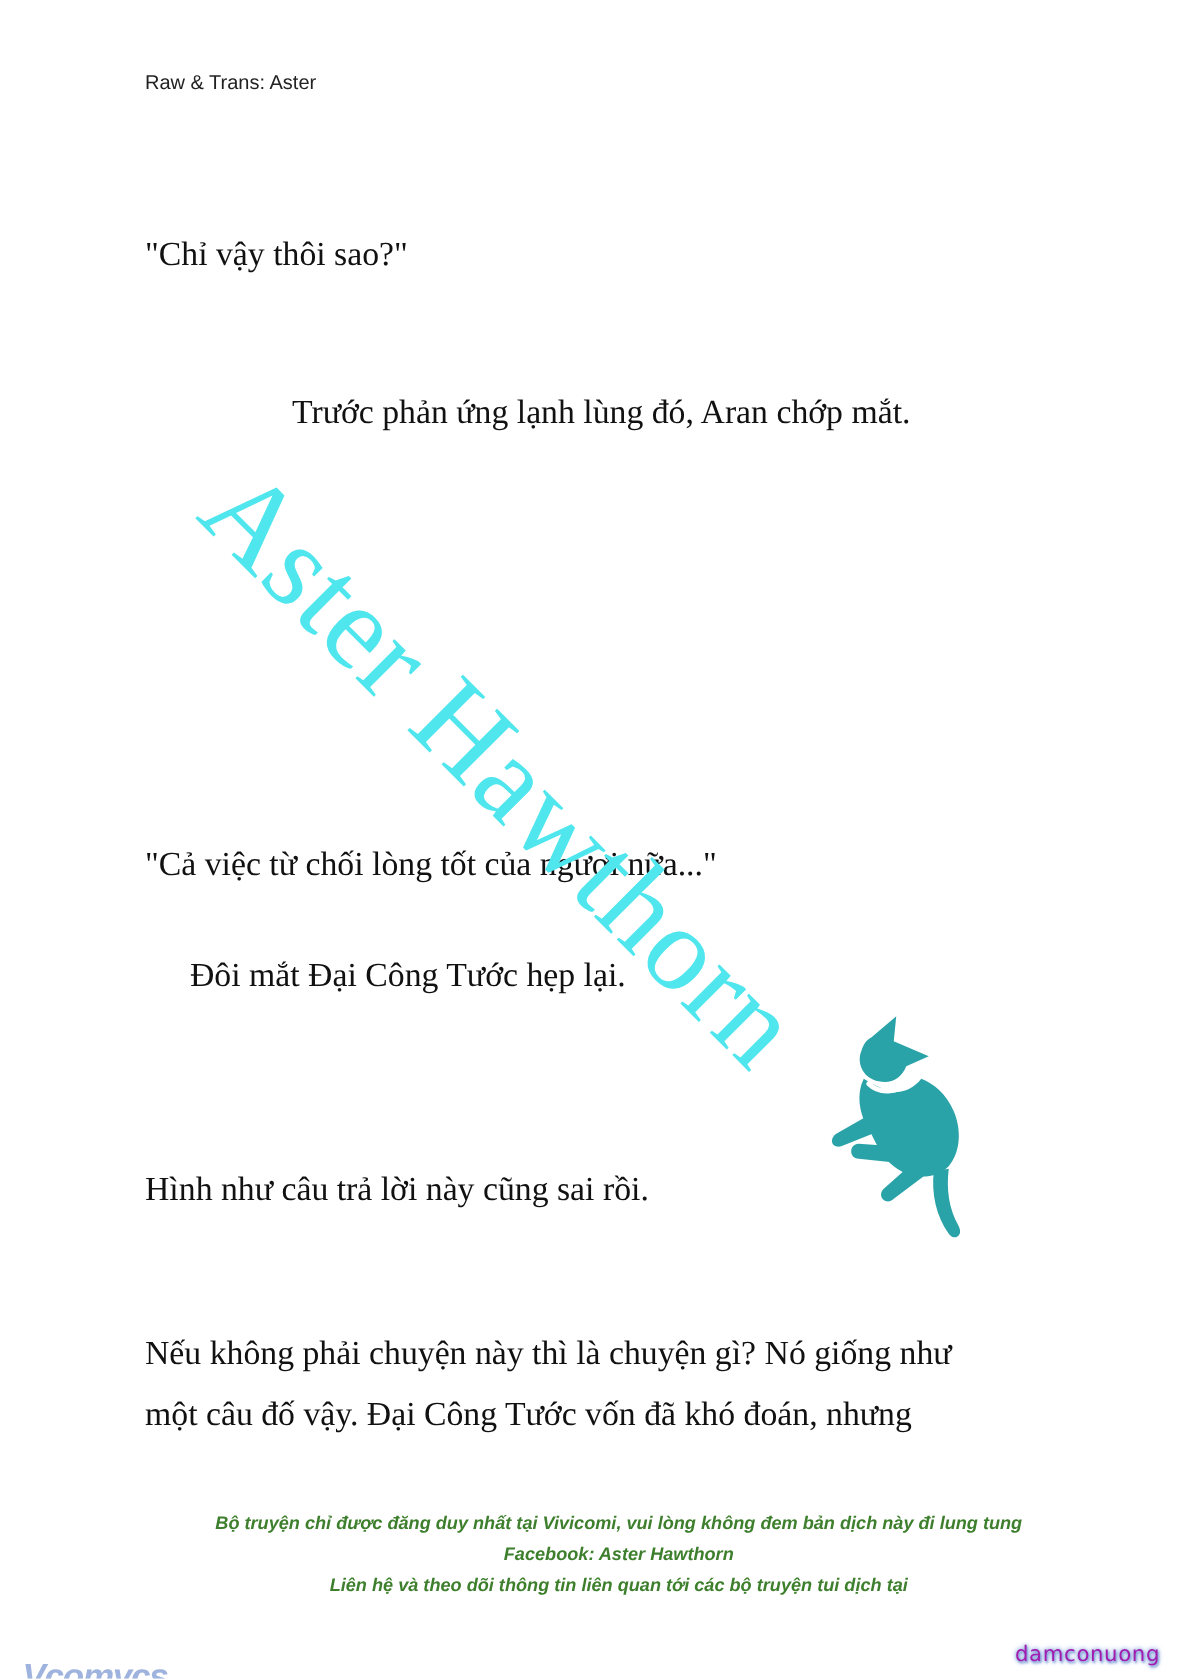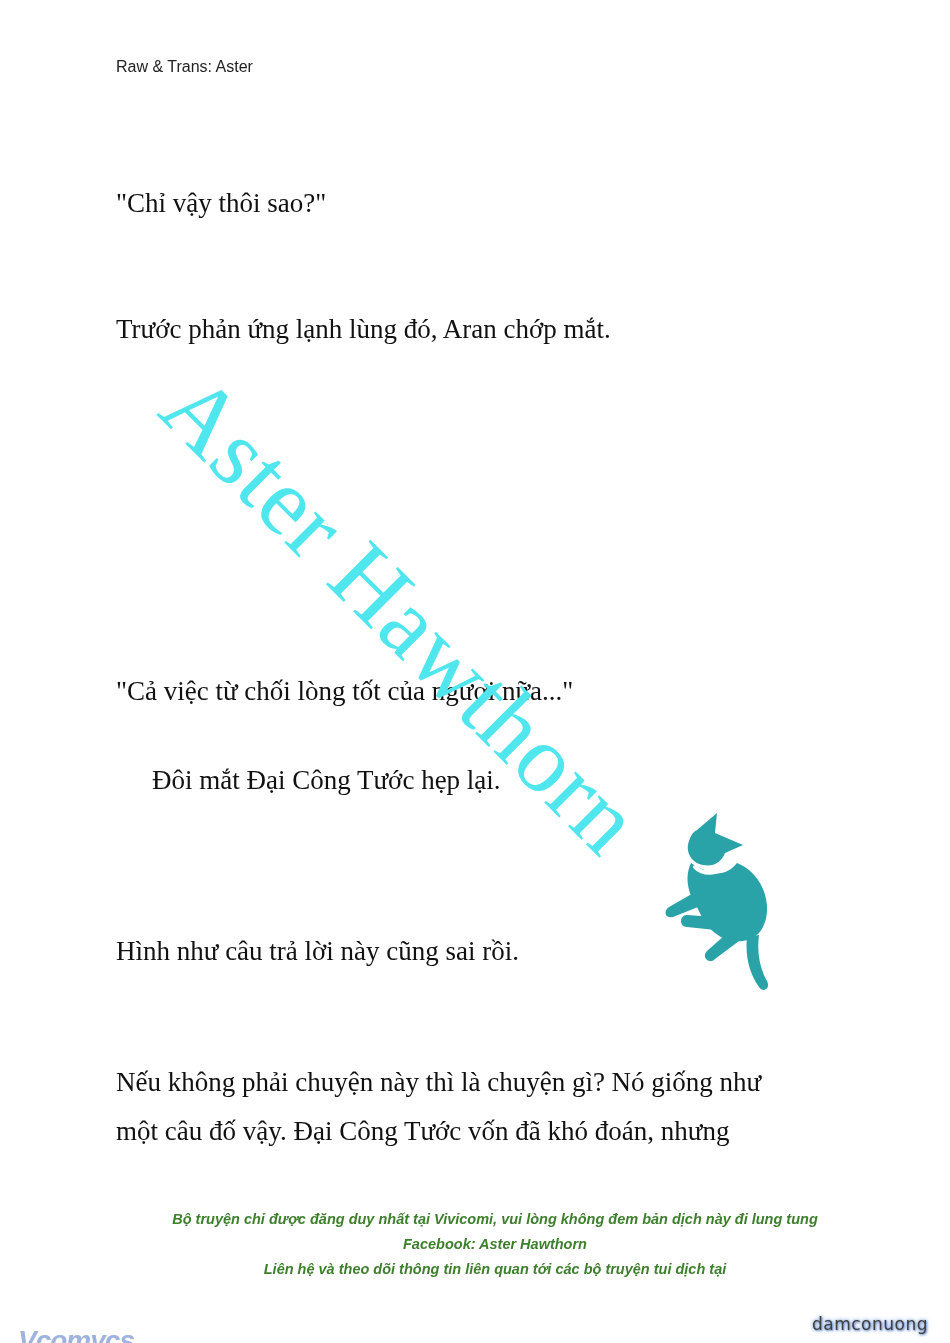--- a/index.html
+++ b/index.html
@@ -83,37 +83,37 @@
       letter-spacing: -1px;
       opacity: 0.85;
       margin-top: 27px;
     }
     .logo-right {
       position: absolute;
       left: 812px;
       top: 1314px;
       font-family: "DejaVu Sans", sans-serif;
       font-size: 17px;
-      color: #404040;
+      color: #a21caf;
       text-shadow: 0 0 3px #7f9fd8, 0 0 5px #9fb6e6, 1px 1px 2px #6f8fcf;
       letter-spacing: 0.5px;
     }
   </style>
 </head>
 <body>
 
 <div class="page">
 
   <div class="header">Raw &amp; Trans: Aster</div>
 
   <div class="para" style="top:179px;">
     <span class="line">"Chỉ vậy thôi sao?"</span>
   </div>
 
-  <div class="para" style="top:305px;">
+  <div class="para" style="top:305px;text-align:center;">
     <span class="line">Trước phản ứng lạnh lùng đó, Aran chớp mắt.</span>
   </div>
 
 
   <div class="para" style="top:667px;">
     <span class="line">"Cả việc từ chối lòng tốt của ngươi nữa..."</span>
   </div>
 
   <div class="para" style="top:756px;margin-left:36px;">
     <span class="line">Đôi mắt Đại Công Tước hẹp lại.</span>

